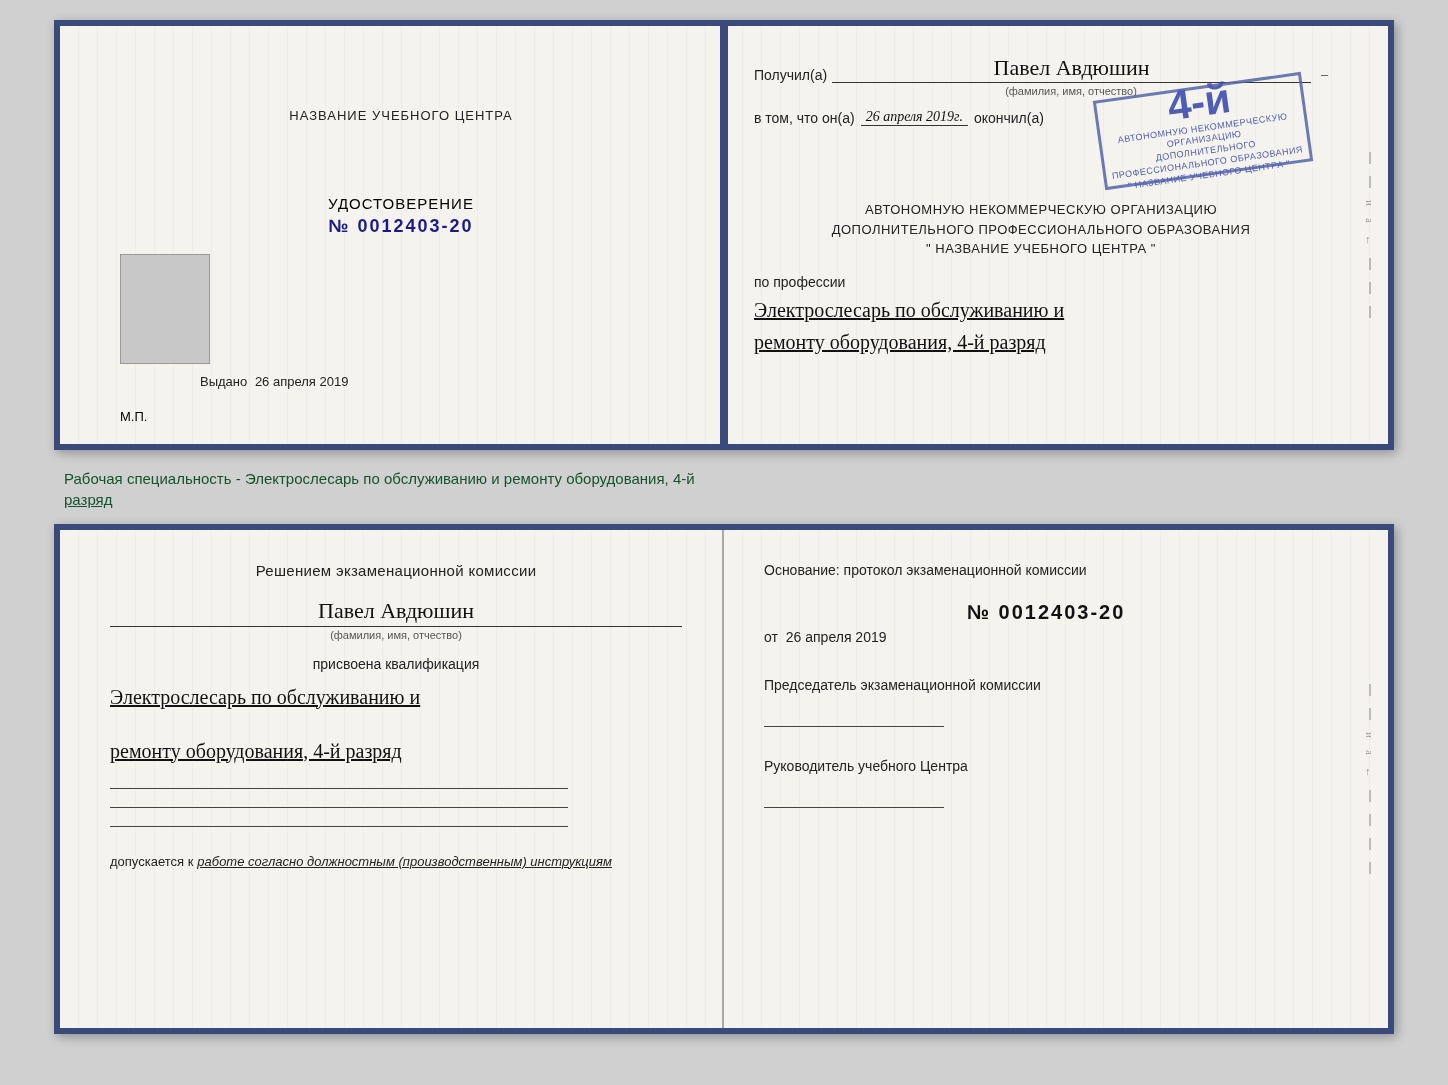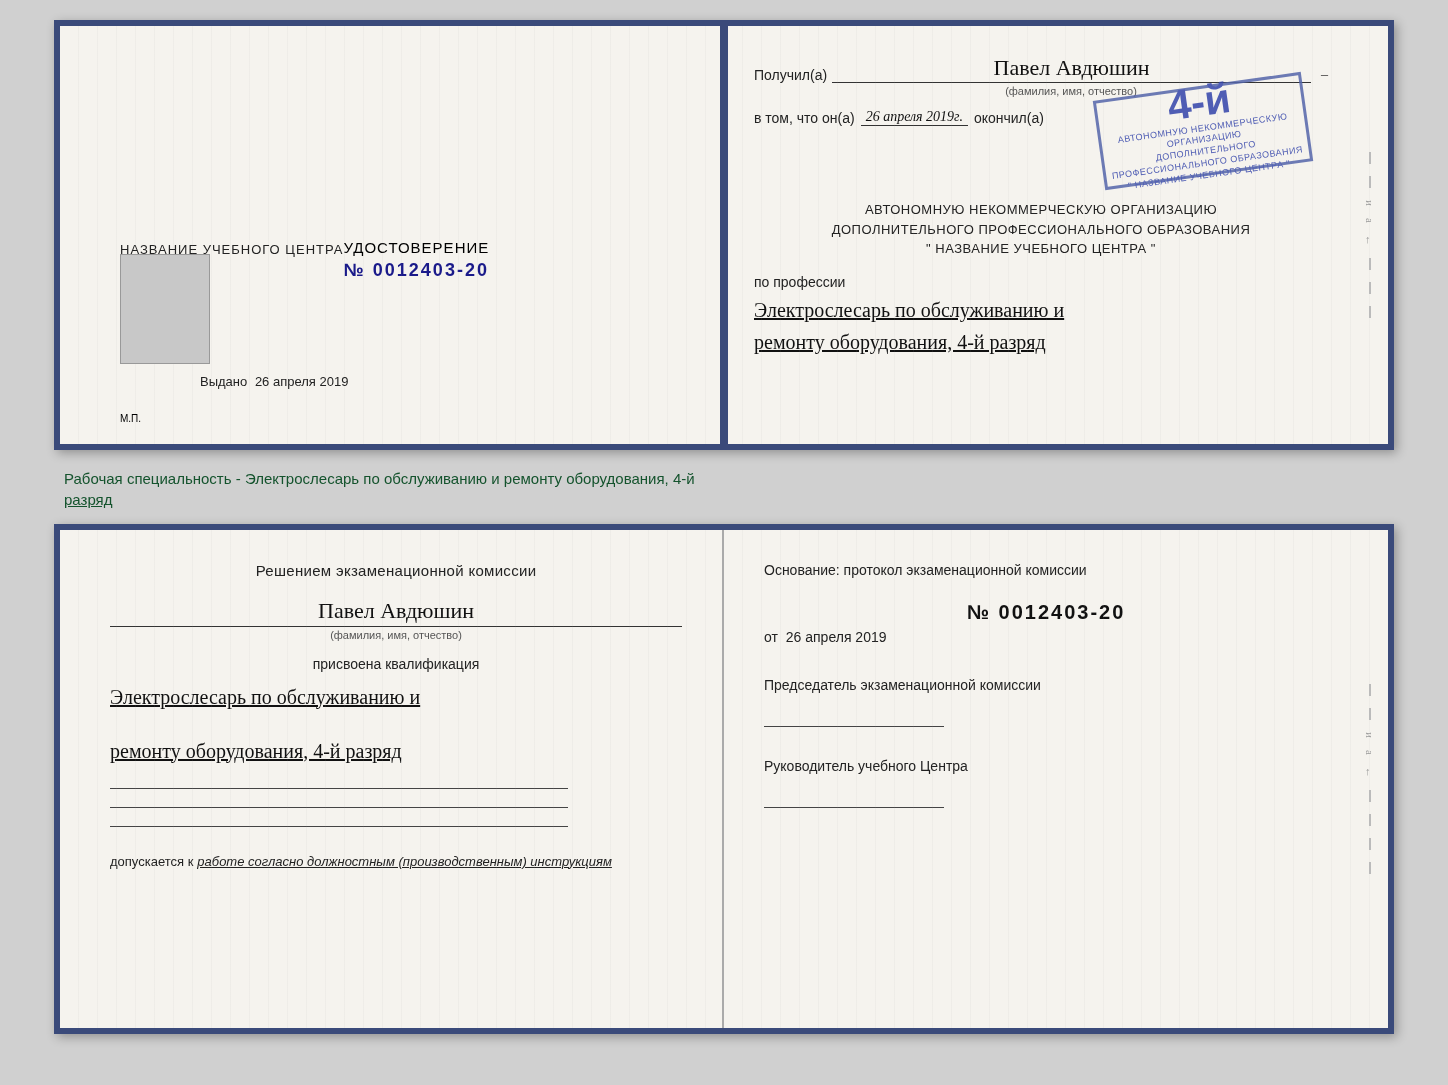--- a/index.html
+++ b/index.html
@@ -44,21 +44,21 @@
       bottom: 0;
       transform: translateX(-50%);
       z-index: 10;
     }
 
     
     .doc-left {
       width: 50%;
       padding: 30px 40px 20px 60px;
       display: flex;
-      flex-direction: row;
+      flex-direction: column;
       align-items: center;
       justify-content: flex-start;
       border-right: 2px solid #aaa;
       position: relative;
     }
 
     .left-texture {
       position: absolute;
       left: 0; top: 0; right: 0; bottom: 0;
       background: repeating-linear-gradient(
@@ -499,21 +499,21 @@
         <span class="udostoverenie-num">№ 0012403-20</span>
       </div>
 
       <div class="photo-placeholder"></div>
 
       <div class="vydano-line">
         <span class="vydano-label" style="font-size:13px;font-family:Arial,sans-serif;">Выдано</span>
         <span style="font-size:13px;font-family:Arial,sans-serif;margin-left:4px;">26 апреля 2019</span>
       </div>
 
-      <div class="mp-label" style="font-size:10px;font-family:Arial,sans-serif;">М.П.</div>
+      <div class="mp-label" style="font-size:13px;font-family:Arial,sans-serif;">М.П.</div>
     </div>
 
     <div class="doc-spine"></div>
 
     <div class="doc-right">
       <div class="right-texture"></div>
 
       <div class="stamp-overlay">
         <div class="stamp-big-num">4-й</div>
         <div class="stamp-text-line">АВТОНОМНУЮ НЕКОММЕРЧЕСКУЮ ОРГАНИЗАЦИЮ</div>

